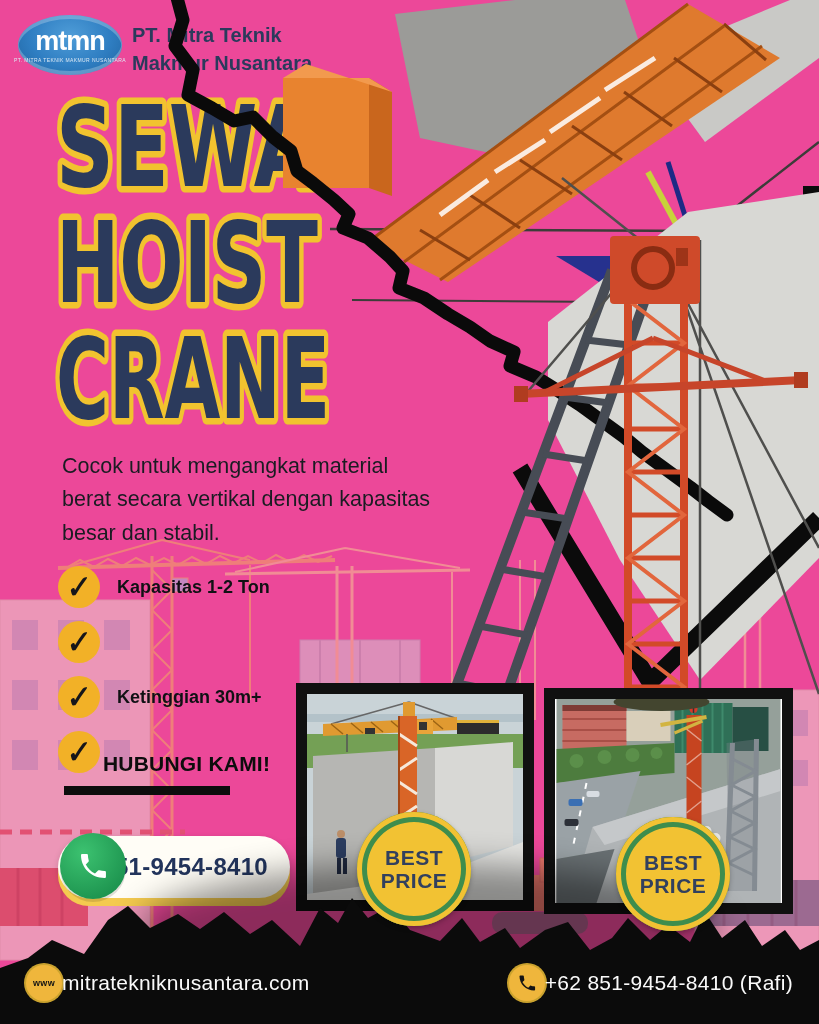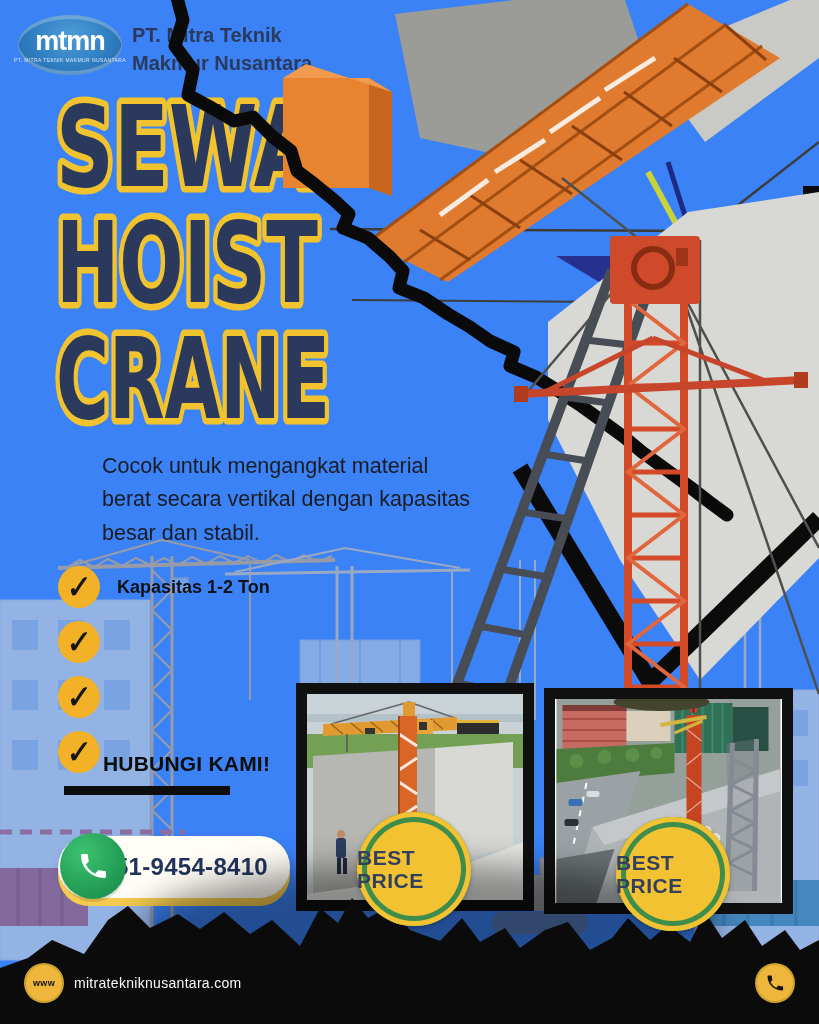--- a/index.html
+++ b/index.html
@@ -1,16 +1,16 @@
 <!DOCTYPE html>
 <html><head>
 <meta charset="utf-8">
 <style>
   html,body{margin:0;padding:0;background:#e8e8e8;}
-  .poster{position:relative;width:819px;height:1024px;background:#3b82f6;overflow:hidden;
+  .poster{position:relative;width:819px;height:1024px;background:#ec4899;overflow:hidden;
           font-family:"Liberation Sans",sans-serif;}
   .poster svg{pointer-events:none;}
   .layer{position:absolute;inset:0;}
   .bg{z-index:0;}
   .collage{z-index:2;}
   .mountains{z-index:4;}
 
   
   .logo{position:absolute;left:18px;top:15px;width:104px;height:60px;border-radius:50%;
         background:radial-gradient(ellipse at 50% 35%,#4f9dd8 0%,#2f7ec2 55%,#1f639f 100%);
@@ -19,21 +19,21 @@
   .logo-text{color:#fff;font-weight:bold;font-size:27px;letter-spacing:-1px;line-height:1;}
   .logo-sub{color:#dce9f5;font-size:5px;letter-spacing:.4px;margin-top:2px;white-space:nowrap;}
   .company{position:absolute;left:132px;top:21px;font-size:20px;font-weight:bold;
            color:#2b3a5c;line-height:1.4;z-index:1;}
 
   
   .title-svg{position:absolute;left:48px;top:84px;width:312px;height:372px;z-index:1;}
 
   
   .desc{position:absolute;left:62px;top:450px;width:372px;font-size:21.5px;line-height:1.55;
-        color:#1a1c22;z-index:1;margin-left:40px;}
+        color:#1a1c22;z-index:1;}
 
   
   .features{position:absolute;left:58px;top:566px;margin:0;padding:0;list-style:none;z-index:1;}
   .feature{display:flex;align-items:center;gap:17px;margin-bottom:13px;height:42px;}
   .check{width:42px;height:42px;border-radius:50%;background:#F2B127;flex:0 0 42px;
          display:flex;align-items:center;justify-content:center;}
   .check span{font-size:29px;font-weight:bold;color:#15161a;transform:rotate(-8deg) skewX(-10deg);line-height:1;}
   .feature-label{font-size:18px;font-weight:bold;color:#101114;}
 
   
@@ -50,33 +50,33 @@
 
   
   .photo{position:absolute;background:#101010;padding:11px;box-sizing:border-box;z-index:3;}
   .photo svg{width:100%;height:100%;display:block;background:#fff;}
   .photo1{left:296px;top:683px;width:238px;height:228px;}
   .photo2{left:544px;top:688px;width:249px;height:226px;}
 
   
   .badge{position:absolute;width:114px;height:114px;border-radius:50%;background:#F2C233;
          box-shadow:inset 0 0 0 5px #F2C233, inset 0 0 0 10px #3e8d4d, 0 2px 5px rgba(0,0,0,.25);
-         display:flex;flex-direction:column;align-items:flex-start;justify-content:center;z-index:6;}
+         display:flex;flex-direction:column;align-items:center;justify-content:center;z-index:6;}
   .badge span{font-size:21px;font-weight:bold;color:#32405e;line-height:1.1;letter-spacing:.5px;}
   .badge1{left:357px;top:812px;}
   .badge2{left:616px;top:817px;}
 
   
   .footer{position:absolute;left:0;right:0;bottom:0;height:82px;display:flex;align-items:center;
           justify-content:space-between;padding:0 26px;z-index:5;}
-  .f-group{display:flex;align-items:center;gap:12px;cursor:pointer;}
+  .f-group{display:flex;align-items:center;cursor:pointer;}
   .f-icon{width:36px;height:36px;border-radius:50%;background:#EFB63C;display:flex;
           align-items:center;justify-content:center;box-shadow:0 0 0 2px #caa22e;}
   .f-icon .www{font-size:9px;font-weight:bold;color:#141414;letter-spacing:.3px;}
-  .f-text{font-size:14px;color:#fafafa;letter-spacing:.3px;}
+  .f-text{font-size:21px;color:#fafafa;letter-spacing:.3px;}
 </style>
 </head>
 <body>
 
 <div class="poster">
 
   <svg class="layer bg" viewBox="0 0 819 1024">
     <g opacity="0.5">
       <rect x="0" y="600" width="150" height="360" fill="#ece4d6" stroke="#d8cdb9"></rect>
       <g fill="#b9c6ce">
@@ -166,20 +166,21 @@
     </li>
     <li class="feature">
       <div class="check">
           <span>✓</span>
         </div>
     </li>
     <li class="feature">
       <div class="check">
           <span>✓</span>
         </div>
+      <div class="feature-label">Ketinggian 30m+</div>
     </li>
     <li class="feature">
       <div class="check">
           <span>✓</span>
         </div>
     </li>
   </ul>
 
   <div class="divider"></div>
   <div class="contact-heading">HUBUNGI KAMI!</div>
@@ -335,16 +336,17 @@
         <span class="www">www</span>
       </div>
       <span class="f-text">mitratekniknusantara.com</span>
     </div>
     <div class="f-group">
       <div class="f-icon">
         <svg width="20" height="20" viewBox="0 0 24 24">
             <path fill="#141414" d="M6.6 10.8c1.5 3 3.9 5.4 6.9 6.9l2.3-2.3c.3-.3.7-.4 1.1-.2 1.2.4 2.5.6 3.8.6.6 0 1 .4 1 1V20c0 .6-.4 1-1 1C10.6 21 3 13.4 3 4c0-.6.4-1 1-1h3.2c.6 0 1 .4 1 1 0 1.3.2 2.6.6 3.8.1.4 0 .8-.2 1.1l-2.3 2.3z"></path>
           </svg>
       </div>
+      <span class="f-text">+62 851-9454-8410 (Rafi)</span>
     </div>
   </div>
 
 </div>
 
 </body></html>

